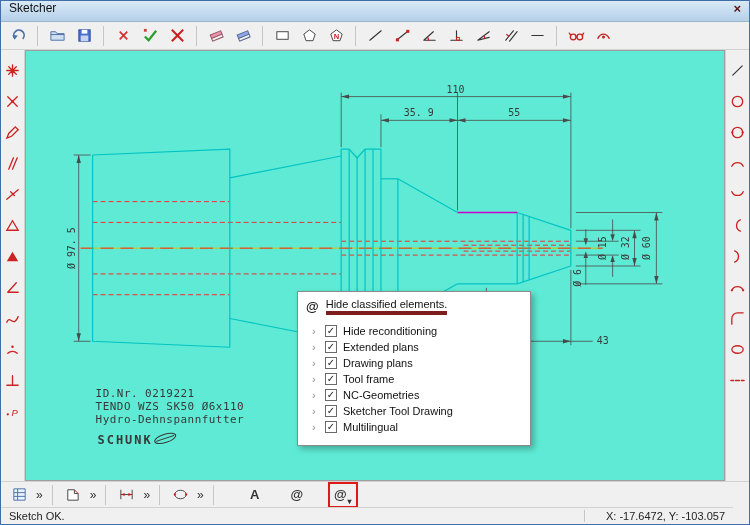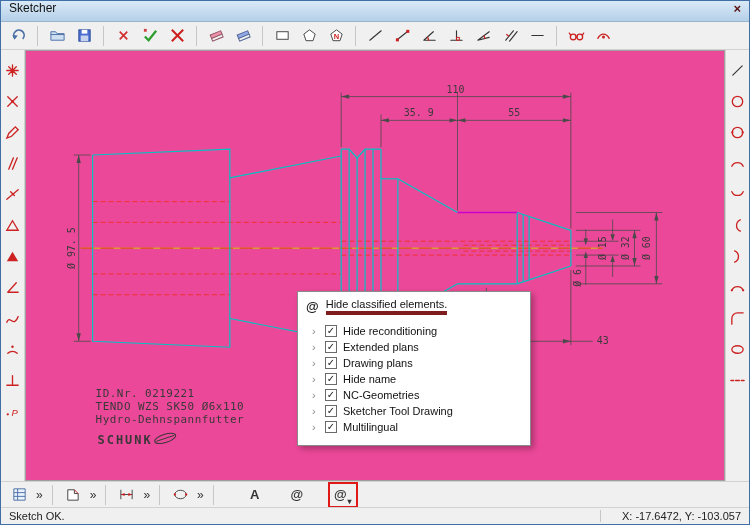--- a/index.html
+++ b/index.html
@@ -19,31 +19,31 @@
   svg.i{width:17px;height:17px;}
   .sR{stroke:#cc2222;fill:none;stroke-width:1.4;stroke-linecap:round;}
   .fR{fill:#cc2222;stroke:none;}
   .sK{stroke:#333;fill:none;stroke-width:1.2;stroke-linecap:round;}
   
   .leftbar{position:absolute;left:0;top:49px;bottom:43px;width:24px;background:#f0f0f0;
     border-right:1px solid #d2d2d2;display:flex;flex-direction:column;align-items:center;padding-top:8px;gap:7px;box-sizing:border-box;}
   .rightbar{position:absolute;right:0;top:49px;bottom:43px;width:24px;background:#f0f0f0;
     border-left:1px solid #d2d2d2;display:flex;flex-direction:column;align-items:center;padding-top:8px;gap:7px;box-sizing:border-box;}
   
-  .canvas{position:absolute;left:24px;right:24px;top:49px;bottom:43px;background:#ec4899;border:1px solid #9f9f9f;box-sizing:border-box;}
+  .canvas{position:absolute;left:24px;right:24px;top:49px;bottom:43px;background:#5eead4;border:1px solid #9f9f9f;box-sizing:border-box;}
   .canvas svg{position:absolute;inset:0;width:100%;height:100%;}
   
   .bottombar{position:absolute;left:0;right:0;bottom:17px;height:26px;background:#f0f0f0;
     border-top:1px solid #d2d2d2;display:flex;align-items:center;padding:0 6px;gap:4px;box-sizing:border-box;}
   .chev{font-size:12px;color:#333;padding:0 1px;}
   .atxt{font-weight:bold;color:#333;font-size:13px;width:auto;min-width:20px;}
   .hlbox{border:2px solid #e01818;display:flex;align-items:center;padding:0 2px;height:22px;}
   .dd{font-size:8px;color:#333;margin-left:1px;align-self:flex-end;}
   
-  .statusbar{position:absolute;left:0;right:0;bottom:0;height:17px;background:#f0f0f0;border-top:1px solid #d2d2d2;
+  .statusbar{position:absolute;left:0;right:16px;bottom:0;height:17px;background:#f0f0f0;border-top:1px solid #d2d2d2;
     display:flex;align-items:center;justify-content:space-between;font-size:11px;color:#222;padding:0 8px;box-sizing:border-box;}
   .statusbar .coords{font-family:"Liberation Sans",sans-serif;border-left:1px solid #c6c6c6;padding-left:21px;}
   
   .popup{position:absolute;left:296px;top:290px;width:232px;background:#fff;border:1px solid #8a8a8a;
     box-shadow:3px 3px 6px rgba(0,0,0,.28);z-index:20;font-size:11px;color:#111;}
   .popup .hdr{display:flex;align-items:center;gap:7px;padding:6px 8px 5px 8px;}
   .popup .at{font-weight:bold;font-size:13px;color:#222;}
   .popup .hdr .t{border-bottom:4px solid #7f1d1d;padding-bottom:1px;}
   .popup .list{padding:3px 8px 10px 14px;display:flex;flex-direction:column;}
   .row{display:flex;align-items:center;gap:6px;height:16px;}
@@ -458,21 +458,21 @@
         <span>Extended plans</span>
       </div>
       <div class="row">
         <span class="exp">›</span>
         <span class="cb">✓</span>
         <span>Drawing plans</span>
       </div>
       <div class="row">
         <span class="exp">›</span>
         <span class="cb">✓</span>
-        <span>Hide name</span>
+        <span>Tool frame</span>
       </div>
       <div class="row">
         <span class="exp">›</span>
         <span class="cb">✓</span>
         <span>NC-Geometries</span>
       </div>
       <div class="row">
         <span class="exp">›</span>
         <span class="cb">✓</span>
         <span>Sketcher Tool Drawing</span>

